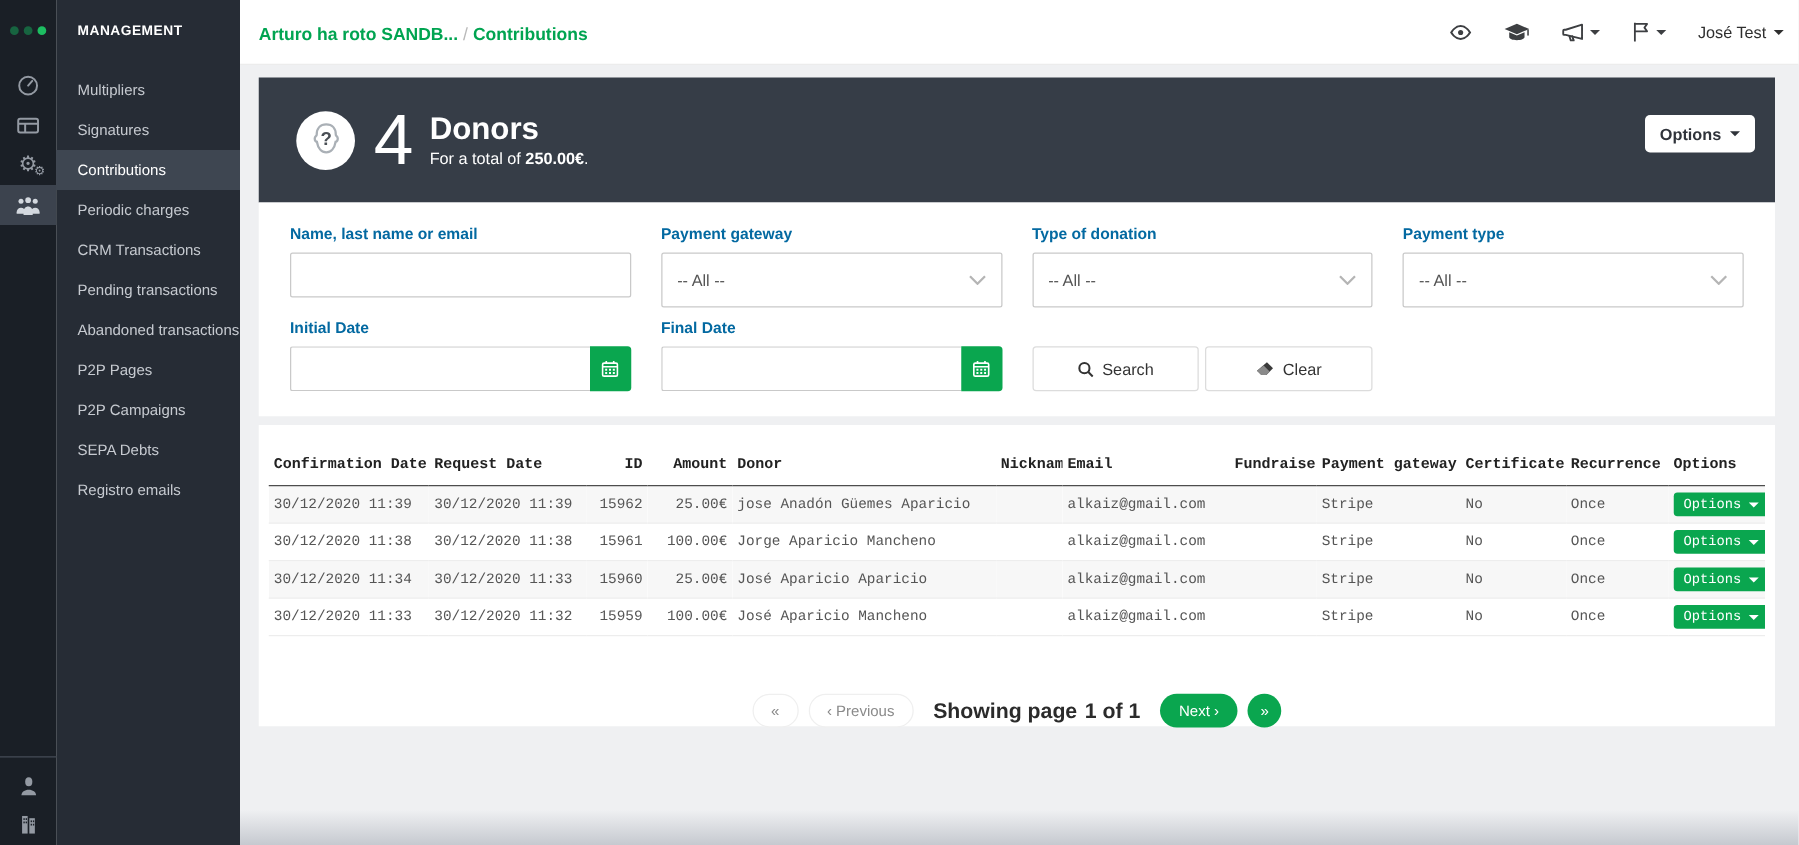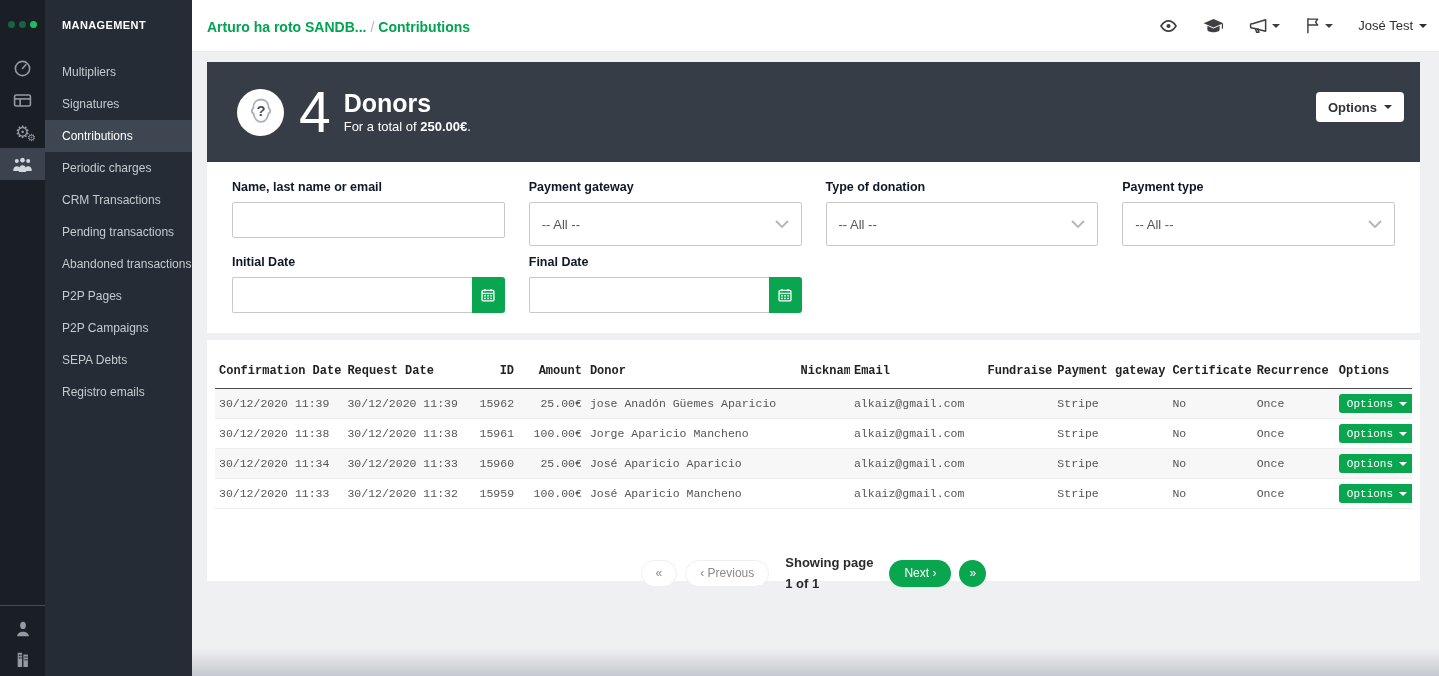--- a/index.html
+++ b/index.html
@@ -52,21 +52,21 @@
   .avatar{width:47px; height:47px; border-radius:50%; background:#fff; display:flex; align-items:center; justify-content:center; flex-shrink:0;}
   .hero-count{font-size:57px; font-weight:400; line-height:1; margin-left:15px;}
   .hero-text{margin-left:13px;}
   .hero-title{font-size:25px; font-weight:bold; line-height:1.1;}
   .hero-sub{font-size:13px; margin-top:2px;}
   .options-btn{margin-left:auto; align-self:flex-start; margin-top:30px; background:#fff; color:#2f333a; border:none; border-radius:4px; height:30px; padding:0 12px; font-size:13px; font-weight:600; display:flex; align-items:center; gap:7px; cursor:pointer; font-family:"Liberation Sans",sans-serif;}
 
   .filters{background:#fff; padding:18px 25px 20px;}
   .filter-grid{display:grid; grid-template-columns:repeat(4,1fr); column-gap:24px; row-gap:9px;}
   .field{display:flex; flex-direction:column;}
-  .f-label{font-size:12.5px; font-weight:bold; color:#0f172a; margin-bottom:7px; height:15px;}
+  .f-label{font-size:12.5px; font-weight:bold; color:#0369a1; margin-bottom:7px; height:15px;}
   .text-input{height:36px; border:1px solid #c9c9c9; border-radius:2px; width:100%; padding:0 10px; font-size:13px; color:#333; font-family:"Liberation Sans",sans-serif; outline:none;}
   .select{height:44px; border:1px solid #c9c9c9; border-radius:2px; display:flex; align-items:center; justify-content:space-between; padding:0 12px; font-size:13px; color:#555; cursor:pointer; background:#fff;}
   .date-group{display:flex;}
   .date-group .text-input{border-radius:2px 0 0 2px; border-right:none; flex:1;}
   .cal-btn{width:33px; height:36px; background:var(--accent); border:none; border-radius:0 3px 3px 0; display:flex; align-items:center; justify-content:center; cursor:pointer; flex-shrink:0;}
   .btn-row{display:flex; gap:5px;}
   .btn{flex:1; height:36px; background:#fff; border:1px solid #dcdcdc; border-radius:3px; font-size:13px; color:#333; display:flex; align-items:center; justify-content:center; gap:7px; cursor:pointer; font-family:"Liberation Sans",sans-serif;}
 
   .card-gap{height:7px;}
 
@@ -74,21 +74,21 @@
   table{width:100%; border-collapse:collapse; table-layout:fixed; font-family:"Liberation Mono", monospace;}
   th{font-size:12px; font-weight:bold; color:#222; text-align:left; padding:6px 4px 10px; border-bottom:1px solid #4d4d4d; white-space:nowrap; overflow:hidden;}
   td{font-size:11.5px; color:#555; padding:5px 4px; border-bottom:1px solid #ededed; white-space:nowrap; overflow:hidden; height:26px;}
   tbody tr:nth-child(odd){background:#f7f7f7;}
   .ta-r{text-align:right;} .ta-c{}
   .row-opt-btn{background:var(--accent); color:#fff; border:none; border-radius:3px; font-family:"Liberation Mono",monospace; font-size:11px; height:19px; padding:0 8px; display:inline-flex; align-items:center; gap:6px; cursor:pointer;}
   .caret-white{border-top-color:#fff;}
 
   .pagination{display:flex; align-items:center; justify-content:center; gap:8px; margin-top:46px;}
   .page-pill{background:#fff; border:1px solid #efefef; color:#8a8a8a; border-radius:999px; height:27px; padding:0 14px; display:flex; align-items:center; font-size:12px; cursor:pointer; font-family:"Liberation Sans",sans-serif;}
-  .page-status{display:flex; gap:6px; font-size:13px; font-weight:bold; color:#2b2b2b; margin:0 8px;flex-direction:column;}
+  .page-status{display:flex; gap:6px; font-size:17px; font-weight:bold; color:#2b2b2b; margin:0 8px;}
   .next-btn{background:var(--accent); color:#fff; border:none; border-radius:999px; height:27px; padding:0 15px; font-size:12px; display:flex; align-items:center; cursor:pointer; font-family:"Liberation Sans",sans-serif;}
   .last-btn{background:var(--accent); color:#fff; border:none; border-radius:50%; width:27px; height:27px; display:flex; align-items:center; justify-content:center; font-size:12px; cursor:pointer;}
 
   .bottom-shade{position:absolute; left:0; right:0; bottom:0; height:28px; background:linear-gradient(to bottom, rgba(90,100,118,0), rgba(90,100,118,0.28)); pointer-events:none;}
 </style>
 </head>
 <body>
 
 <div class="app">
 
@@ -299,20 +299,39 @@
                     <line x1="11.4" y1="1" x2="11.4" y2="3.6" stroke="#fff" stroke-width="1.5"></line>
                     <g fill="#fff">
                       <rect x="3.6" y="8" width="1.8" height="1.8"></rect>
                       <rect x="7.1" y="8" width="1.8" height="1.8"></rect>
                       <rect x="10.6" y="8" width="1.8" height="1.8"></rect>
                       <rect x="3.6" y="11" width="1.8" height="1.8"></rect>
                       <rect x="7.1" y="11" width="1.8" height="1.8"></rect>
                       <rect x="10.6" y="11" width="1.8" height="1.8"></rect>
                     </g>
                   </svg>
+              </button>
+            </div>
+          </div>
+          <div class="field">
+            <label class="f-label">&nbsp;</label>
+            <div class="btn-row">
+              <button class="btn">
+                <svg width="13" height="13" viewBox="0 0 16 16" fill="none" stroke="#333" stroke-width="2">
+                    <circle cx="6.8" cy="6.8" r="5"></circle>
+                    <line x1="10.6" y1="10.6" x2="15" y2="15"></line>
+                  </svg>
+                <span>Search</span>
+              </button>
+              <button class="btn">
+                <svg width="14" height="12" viewBox="0 0 18 15">
+                    <path d="M11 .8 17.2 7 10.4 14H5.2L.8 9.6z" fill="#3a3a3a"></path>
+                    <path d="M7.6 4.2 13.8 10.4 10.4 14H5.2L.8 9.6z" fill="#8a8a8a"></path>
+                  </svg>
+                <span>Clear</span>
               </button>
             </div>
           </div>
           <div class="field"></div>
         </div>
       </section>
 
       <div class="card-gap"></div>
 
       <section class="table-card">

